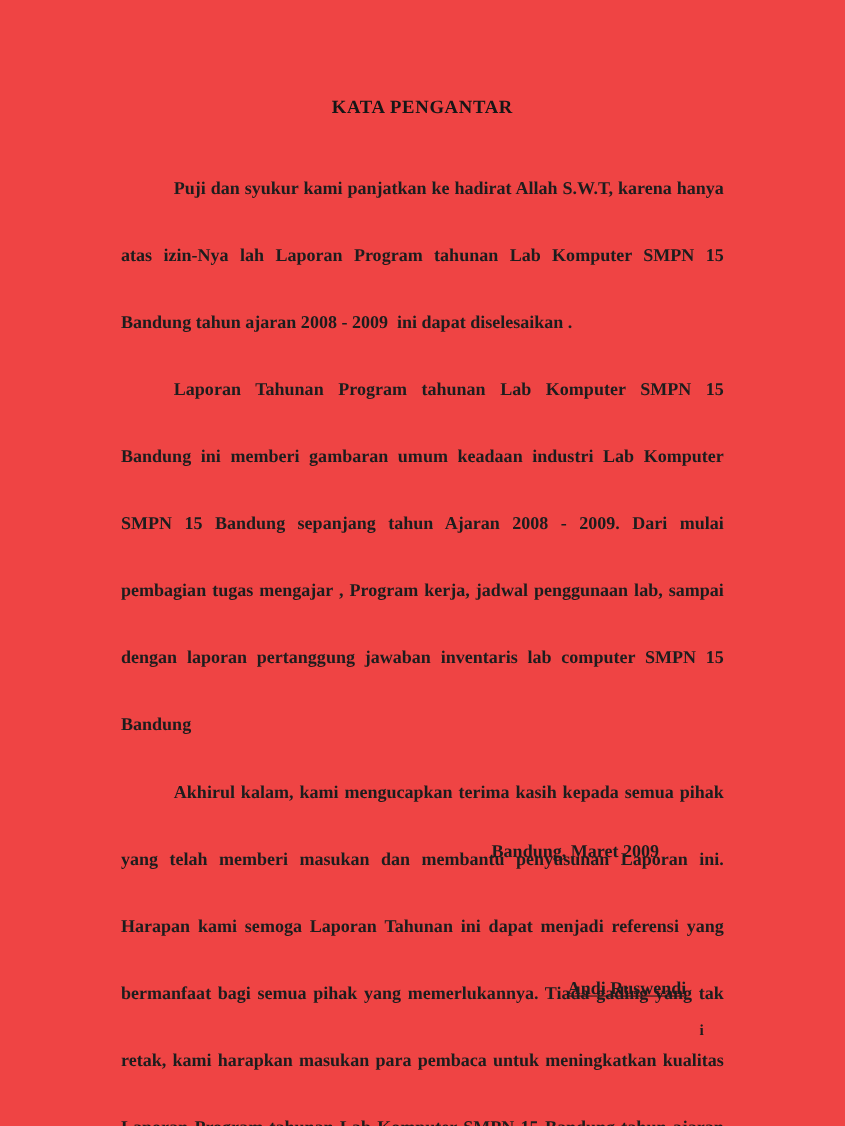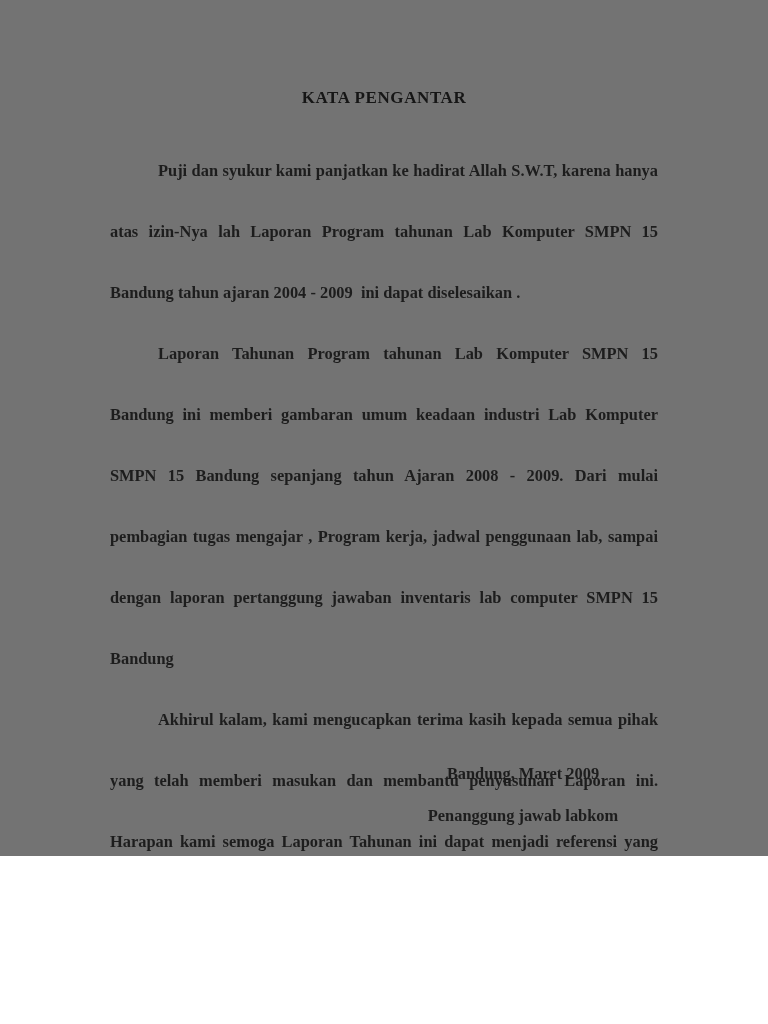--- a/index.html
+++ b/index.html
@@ -3,22 +3,22 @@
 <meta charset="utf-8">
 <style>
   html, body {
     margin: 0;
     padding: 0;
     background: #ffffff;
   }
   .page {
     position: relative;
     width: 768px;
-    height: 856px;
-    background: #737373;
+    height: 1024px;
+    background: #ef4444;
     overflow: hidden;
     font-family: "Liberation Serif", "DejaVu Serif", serif;
     color: #1a1a1a;
     -webkit-font-smoothing: antialiased;
   }
 
   
   .doc-title {
     position: absolute;
     left: 0;
@@ -91,27 +91,26 @@
   }
 </style>
 </head>
 <body>
 
 <div class="page">
 
   <div class="doc-title">KATA PENGANTAR</div>
 
   <div class="body-block">
-    <p class="para last-line-natural">Puji dan syukur kami panjatkan ke hadirat Allah S.W.T, karena hanya atas izin-Nya lah Laporan Program tahunan Lab Komputer SMPN 15 Bandung tahun ajaran 2004 - 2009  ini dapat diselesaikan .</p>
+    <p class="para last-line-natural">Puji dan syukur kami panjatkan ke hadirat Allah S.W.T, karena hanya atas izin-Nya lah Laporan Program tahunan Lab Komputer SMPN 15 Bandung tahun ajaran 2008 - 2009  ini dapat diselesaikan .</p>
     <p class="para last-line-natural">Laporan Tahunan Program tahunan Lab Komputer SMPN 15 Bandung ini memberi gambaran umum keadaan industri Lab Komputer SMPN 15 Bandung sepanjang tahun Ajaran 2008 - 2009. Dari mulai pembagian tugas mengajar , Program kerja, jadwal penggunaan lab, sampai dengan laporan pertanggung jawaban inventaris lab computer SMPN 15 Bandung</p>
     <p class="para last-line-natural">Akhirul kalam, kami mengucapkan terima kasih kepada semua pihak yang telah memberi masukan dan membantu penyusunan Laporan ini. Harapan kami semoga Laporan Tahunan ini dapat menjadi referensi yang bermanfaat bagi semua pihak yang memerlukannya. Tiada gading yang tak retak, kami harapkan masukan para pembaca untuk meningkatkan kualitas Laporan Program tahunan Lab Komputer SMPN 15 Bandung tahun ajaran mendatang</p>
   </div>
 
   <div class="sign-block">
     <span class="sign-line place">Bandung, Maret 2009</span>
-    <span class="sign-line">Penanggung jawab labkom</span>
   </div>
 
   <div class="sign-name">Andi Ruswendi</div>
 
   <div class="page-number">i</div>
 
 </div>
 
 </body></html>

